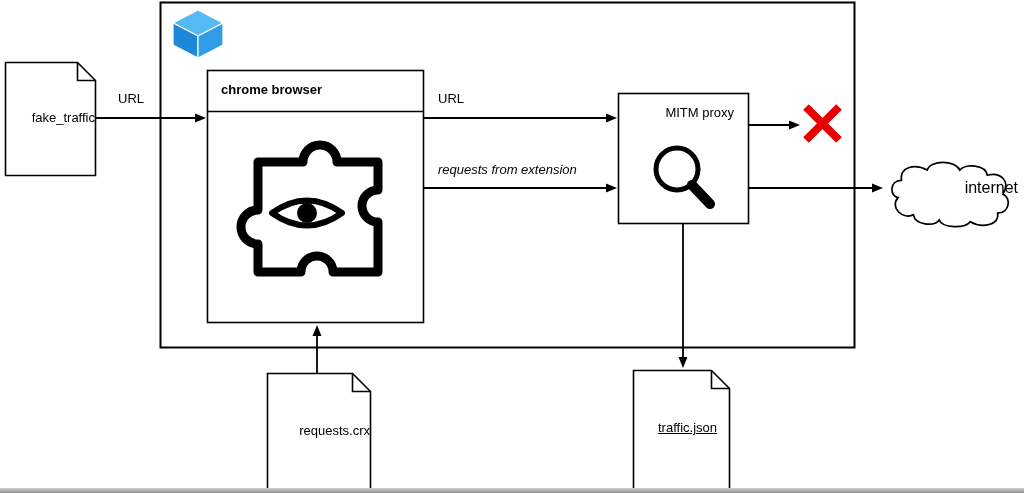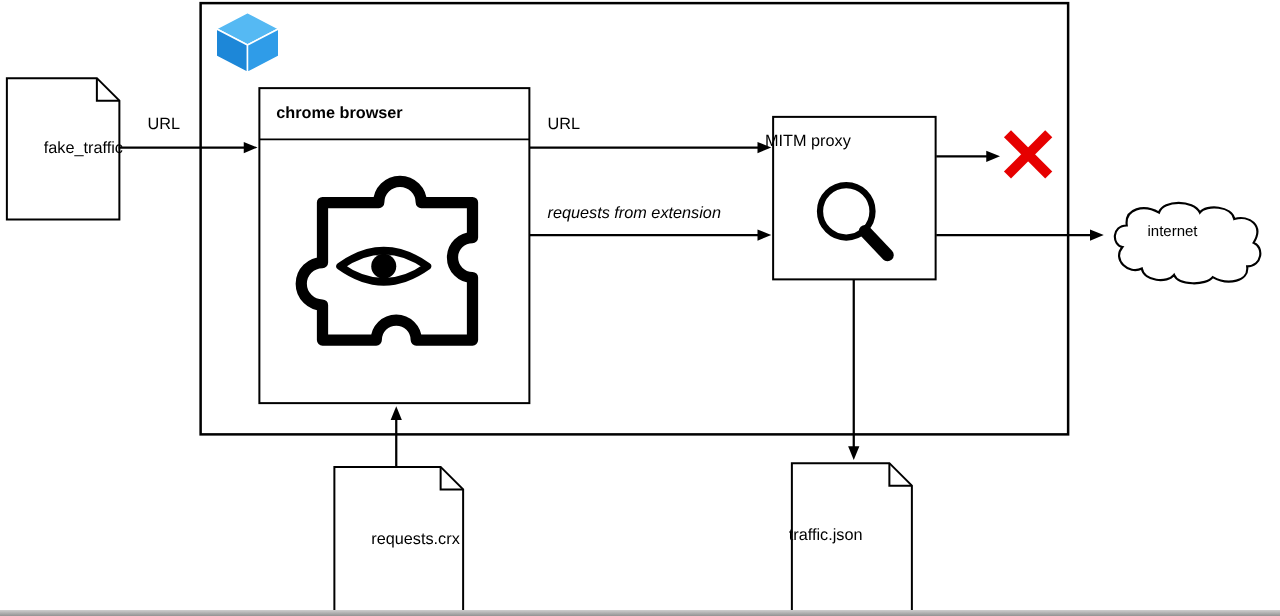--- a/index.html
+++ b/index.html
@@ -15,21 +15,21 @@
     position: absolute;
     left: 0; top: 0;
   }
   .lbl {
     position: absolute;
     color: #000;
     font-size: 13px;
     line-height: 1.1;
     white-space: nowrap;
   }
-  .lbl.center { text-align: left; padding-left: 30px; }
+  .lbl.center { text-align: right; }
   .bottom-strip {
     position: absolute;
     left: 0; bottom: 0;
     width: 100%; height: 5px;
     background: linear-gradient(#cfcfcf, #909090);
   }
 </style>
 </head>
 <body>
 
@@ -130,22 +130,22 @@
   <div class="lbl center" style="left:5px; top:111px; width:90px;">fake_traffic</div>
 
   <div class="lbl" style="left:118px; top:92px;">URL</div>
 
   <div class="lbl" style="left:221px; top:83px;font-weight:bold;">chrome browser</div>
 
   <div class="lbl" style="left:438px; top:92px;">URL</div>
 
   <div class="lbl" style="left:438px; top:163px;font-style:italic;">requests from extension</div>
 
-  <div class="lbl center" style="left:582px; top:106px; width:134px;">MITM proxy</div>
+  <div class="lbl center" style="left:600px; top:106px; width:134px;">MITM proxy</div>
 
-  <div class="lbl center" style="left:888px; top:179px; width:130px; font-size:12px;">internet</div>
+  <div class="lbl center" style="left:888px; top:179px; width:130px; font-size:16px;">internet</div>
 
   <div class="lbl center" style="left:267px; top:424px; width:103px;">requests.crx</div>
 
-  <div class="lbl center" style="left:601px; top:421px; width:97px;">traffic.json</div>
+  <div class="lbl center" style="left:620px; top:421px; width:97px;text-decoration:underline;">traffic.json</div>
 
   <div class="bottom-strip"></div>
 </div>
 
 </body></html>

